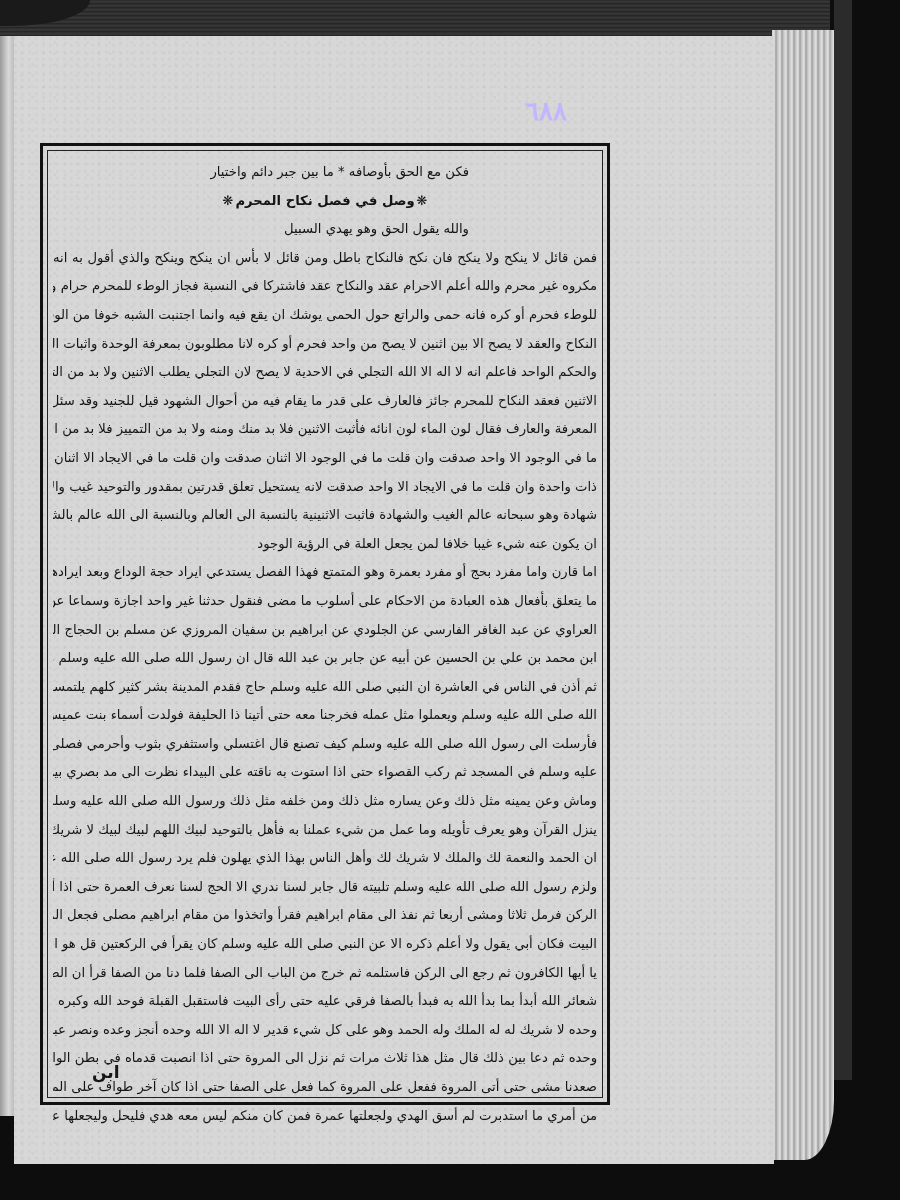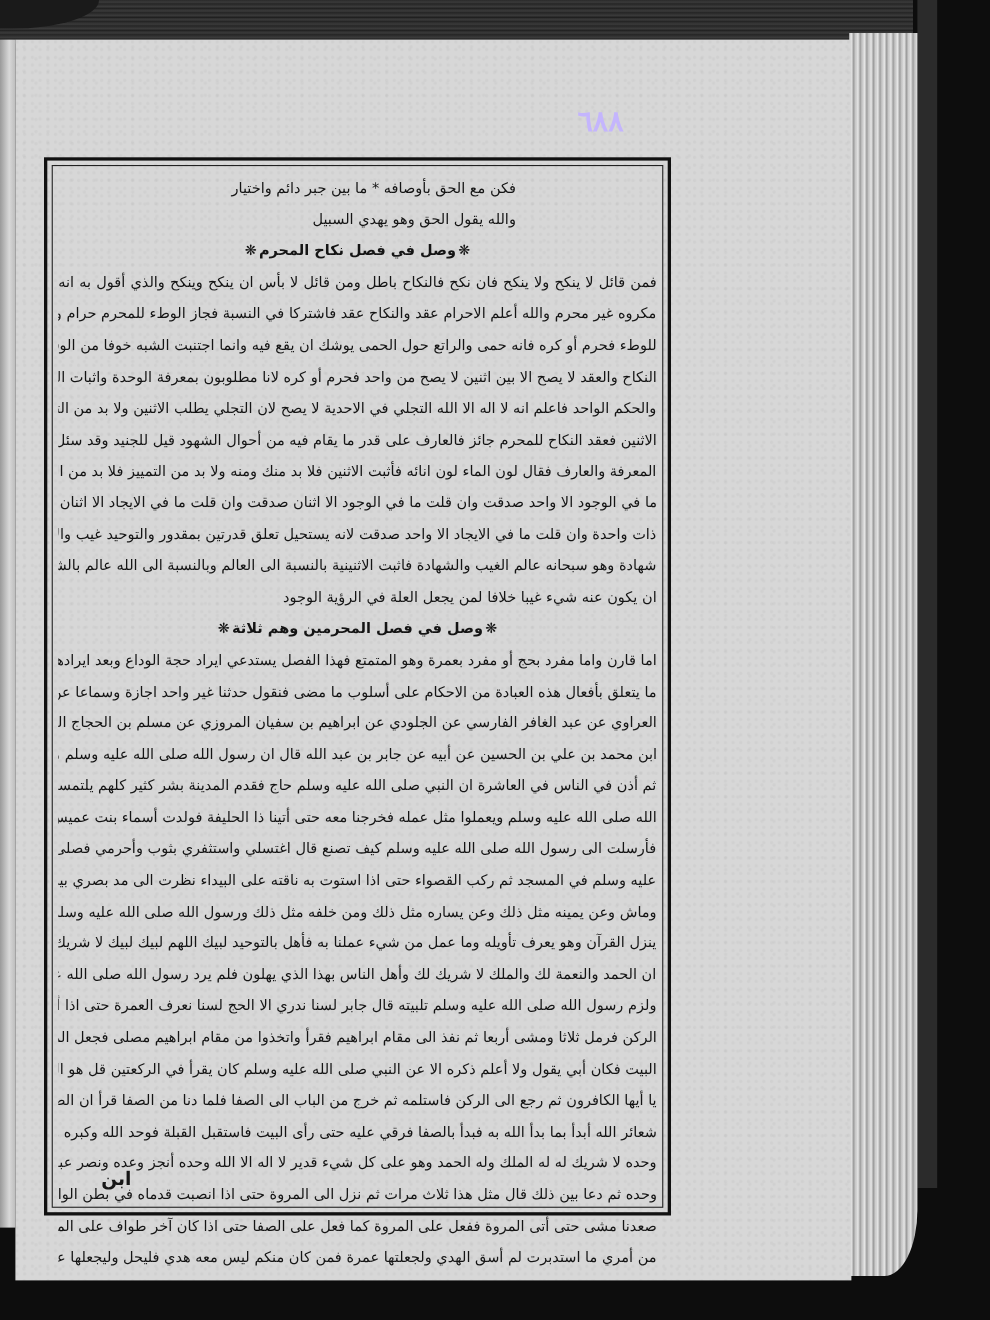--- a/index.html
+++ b/index.html
@@ -137,40 +137,37 @@
 <div class="binding-shadow"></div>
 
 <div class="page"></div>
 
 <div class="page-number">٦٨٨</div>
 
 <div class="frame">
   <div class="frame-inner"></div>
   <div class="text-block">
     <span class="line verse">فكن مع الحق بأوصافه * ما بين جبر دائم واختيار</span>
-    <span class="line verse second">والله يقول الحق وهو يهدي السبيل</span>
-
     <span class="line heading">
       <span class="ornament">❋</span><span>وصل في فصل نكاح المحرم</span><span class="ornament">❋</span>
     </span>
+
+    <span class="line verse second">والله يقول الحق وهو يهدي السبيل</span>
     <span class="line">فمن قائل لا ينكح ولا ينكح فان نكح فالنكاح باطل ومن قائل لا بأس ان ينكح وينكح والذي أقول به انه</span>
     <span class="line">مكروه غير محرم والله أعلم الاحرام عقد والنكاح عقد فاشتركا في النسبة فجاز الوطء للمحرم حرام والعقد سبب مبيح</span>
     <span class="line">للوطء فحرم أو كره فانه حمى والراتع حول الحمى يوشك ان يقع فيه وانما اجتنبت الشبه خوفا من الوقوع في المحظور</span>
     <span class="line">النكاح والعقد لا يصح الا بين اثنين لا يصح من واحد فحرم أو كره لانا مطلوبون بمعرفة الوحدة واثبات الواحد والوحدانية</span>
     <span class="line">والحكم الواحد فاعلم انه لا اله الا الله التجلي في الاحدية لا يصح لان التجلي يطلب الاثنين ولا بد من التجلي فلا بد من</span>
     <span class="line">الاثنين فعقد النكاح للمحرم جائز فالعارف على قدر ما يقام فيه من أحوال الشهود قيل للجنيد وقد سئل عن</span>
     <span class="line">المعرفة والعارف فقال لون الماء لون انائه فأثبت الاثنين فلا بد منك ومنه ولا بد من التمييز فلا بد من الواحد فان قلت</span>
     <span class="line">ما في الوجود الا واحد صدقت وان قلت ما في الوجود الا اثنان صدقت وان قلت ما في الايجاد الا اثنان صدقت فانه عن</span>
     <span class="line">ذات واحدة وان قلت ما في الايجاد الا واحد صدقت لانه يستحيل تعلق قدرتين بمقدور والتوحيد غيب والاثبات</span>
     <span class="line">شهادة وهو سبحانه عالم الغيب والشهادة فاثبت الاثنينية بالنسبة الى العالم وبالنسبة الى الله عالم بالشهادة لا غير اذ يستحيل</span>
     <span class="line verse" style="padding-right:0">ان يكون عنه شيء غيبا خلافا لمن يجعل العلة في الرؤية الوجود</span>
 
-    <span class="line heading">
-      <span class="ornament">❋</span><span>وصل في فصل المحرمين وهم ثلاثة</span><span class="ornament">❋</span>
-    </span>
     <span class="line">اما قارن واما مفرد بحج أو مفرد بعمرة وهو المتمتع فهذا الفصل يستدعي ايراد حجة الوداع وبعد ايرادها نذكر</span>
     <span class="line">ما يتعلق بأفعال هذه العبادة من الاحكام على أسلوب ما مضى فنقول حدثنا غير واحد اجازة وسماعا عن ابن صاعد</span>
     <span class="line">العراوي عن عبد الغافر الفارسي عن الجلودي عن ابراهيم بن سفيان المروزي عن مسلم بن الحجاج القشيري عن جعفر</span>
     <span class="line">ابن محمد بن علي بن الحسين عن أبيه عن جابر بن عبد الله قال ان رسول الله صلى الله عليه وسلم مكث تسع سنين لم يحج</span>
     <span class="line">ثم أذن في الناس في العاشرة ان النبي صلى الله عليه وسلم حاج فقدم المدينة بشر كثير كلهم يلتمسون ان يأتموا برسول</span>
     <span class="line">الله صلى الله عليه وسلم ويعملوا مثل عمله فخرجنا معه حتى أتينا ذا الحليفة فولدت أسماء بنت عميس محمد بن أبي بكر</span>
     <span class="line">فأرسلت الى رسول الله صلى الله عليه وسلم كيف تصنع قال اغتسلي واستثفري بثوب وأحرمي فصلى رسول الله صلى الله</span>
     <span class="line">عليه وسلم في المسجد ثم ركب القصواء حتى اذا استوت به ناقته على البيداء نظرت الى مد بصري بين يديه من راكب</span>
     <span class="line">وماش وعن يمينه مثل ذلك وعن يساره مثل ذلك ومن خلفه مثل ذلك ورسول الله صلى الله عليه وسلم بين أظهرنا وعليه</span>
     <span class="line">ينزل القرآن وهو يعرف تأويله وما عمل من شيء عملنا به فأهل بالتوحيد لبيك اللهم لبيك لبيك لا شريك لك لبيك</span>

